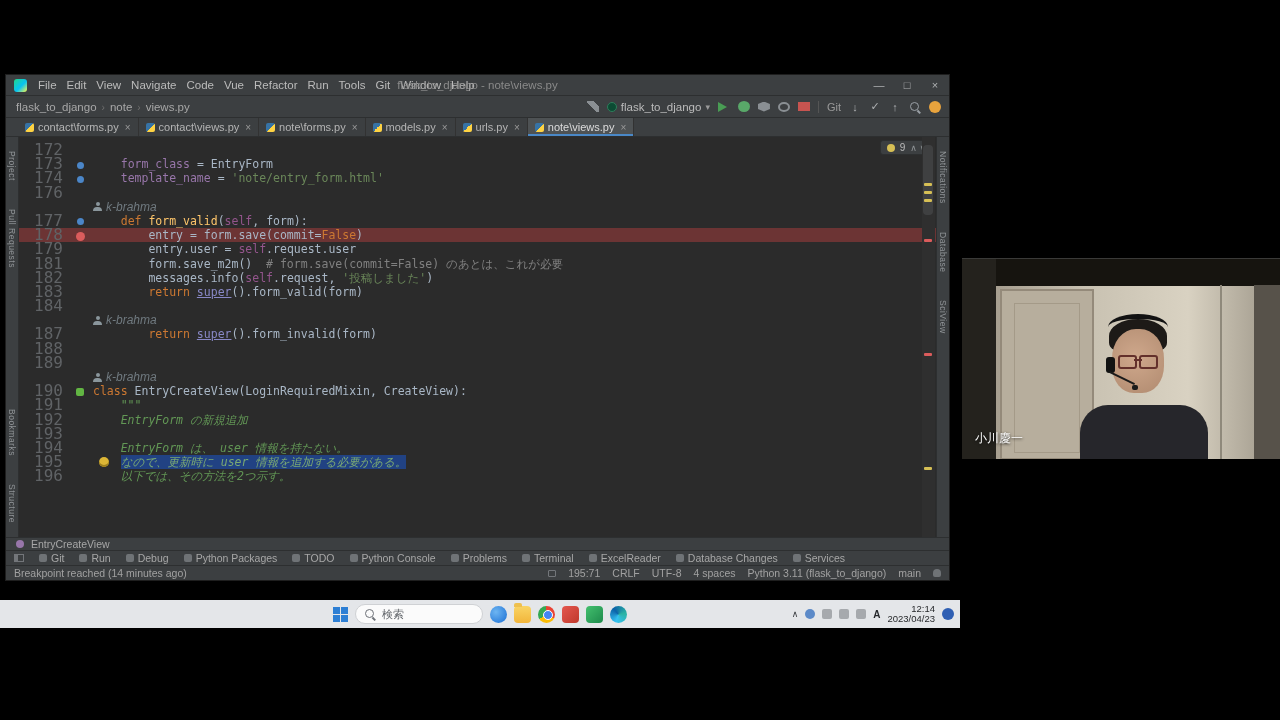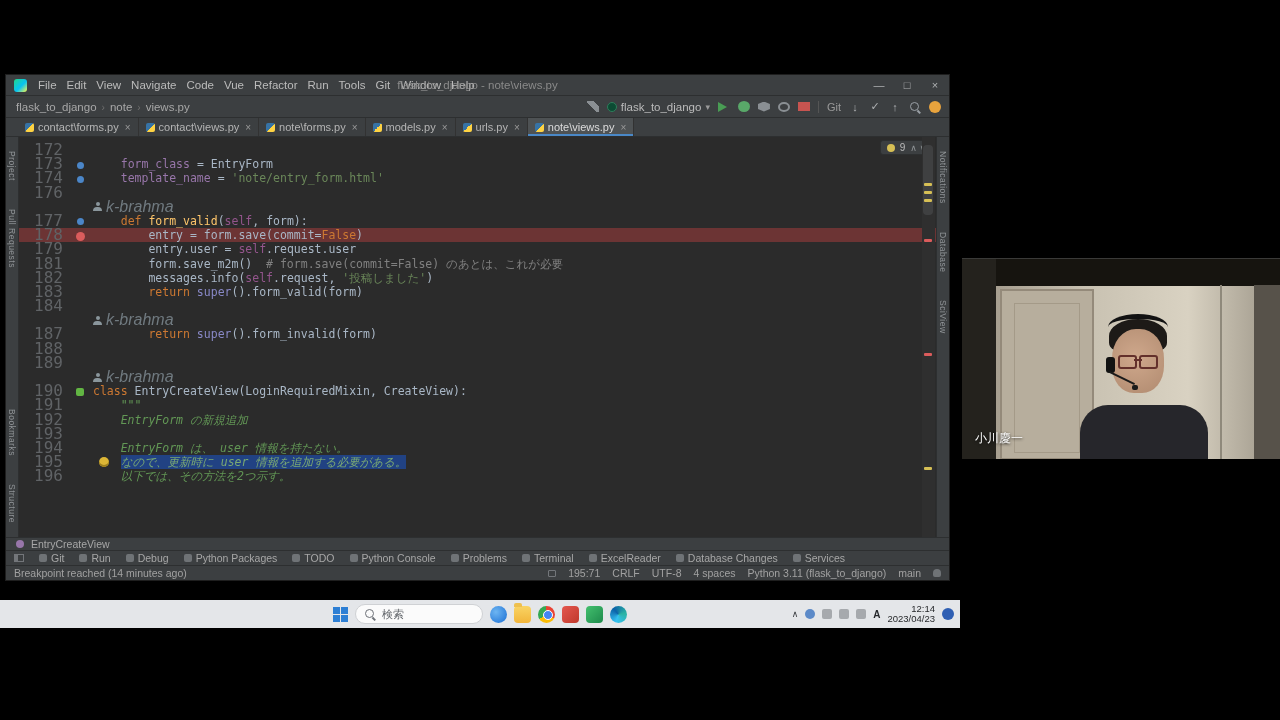--- a/index.html
+++ b/index.html
@@ -58,28 +58,28 @@
   .g-ovr{display:inline-block;width:7px;height:7px;border-radius:50%;background:#4b86c8;vertical-align:middle;}
   .g-cls{display:inline-block;width:8px;height:8px;border-radius:2px;background:#62b543;vertical-align:middle;}
   .bulb{position:absolute;left:80px;top:2px;width:10px;height:10px;border-radius:50%;background:#dcb636;box-shadow:inset 0 -2px 0 #9c7f1e;}
   .seg.p{color:#a9b7c6;}
   .seg.k{color:#cc7832;}
   .seg.f{color:#ffc66b;}
   .seg.s{color:#6a8759;}
   .seg.c{color:#808080;}
   .seg.fl{color:#9876aa;}
   .seg.se{color:#94558d;}
-  .seg.bi{color:#8888c6;}
+  .seg.bi{color:#8888c6;text-decoration:underline;}
   .seg.d{color:#629755;font-style:italic;}
   .seg.dsel{color:#7aa873;font-style:italic;background:#214283;}
   .inlay-wrap{display:inline-flex;align-items:center;}
   .person-icon{position:relative;display:inline-block;width:9px;height:9px;margin-right:4px;}
   .person-icon::before{content:"";position:absolute;left:2.5px;top:0;width:4px;height:4px;border-radius:50%;background:#8a969c;}
   .person-icon::after{content:"";position:absolute;left:0;bottom:0;width:9px;height:4px;border-radius:4px 4px 0 0;background:#8a969c;}
-  .inlay-text{color:#707a80;font-size:16px;font-family:"Liberation Sans",sans-serif;font-style:italic;}
+  .inlay-text{color:#707a80;font-size:12px;font-family:"Liberation Sans",sans-serif;font-style:italic;}
 
   .inspect{position:absolute;right:16px;top:3px;display:flex;align-items:center;gap:5px;background:#3c3f41;border:1px solid #2d2f30;border-radius:3px;padding:1px 6px;font-size:10px;color:#bbb;font-family:"Liberation Sans",sans-serif;}
   .insp-ico{width:8px;height:8px;border-radius:50%;background:#d6bf55;}
   .insp-chev{color:#8f9396;font-size:9px;}
 
   .errstripe{position:absolute;right:0;top:0;bottom:0;width:13px;background:#2f2f2f;}
   .mark{position:absolute;left:2px;width:8px;height:3px;border-radius:1px;}
   .mark.y{background:#d6bf55;}
   .mark.r{background:#db5c5c;}
   .thumb{position:absolute;left:1px;top:8px;width:10px;height:70px;background:#4b4d4e;border-radius:4px;opacity:.6;}

